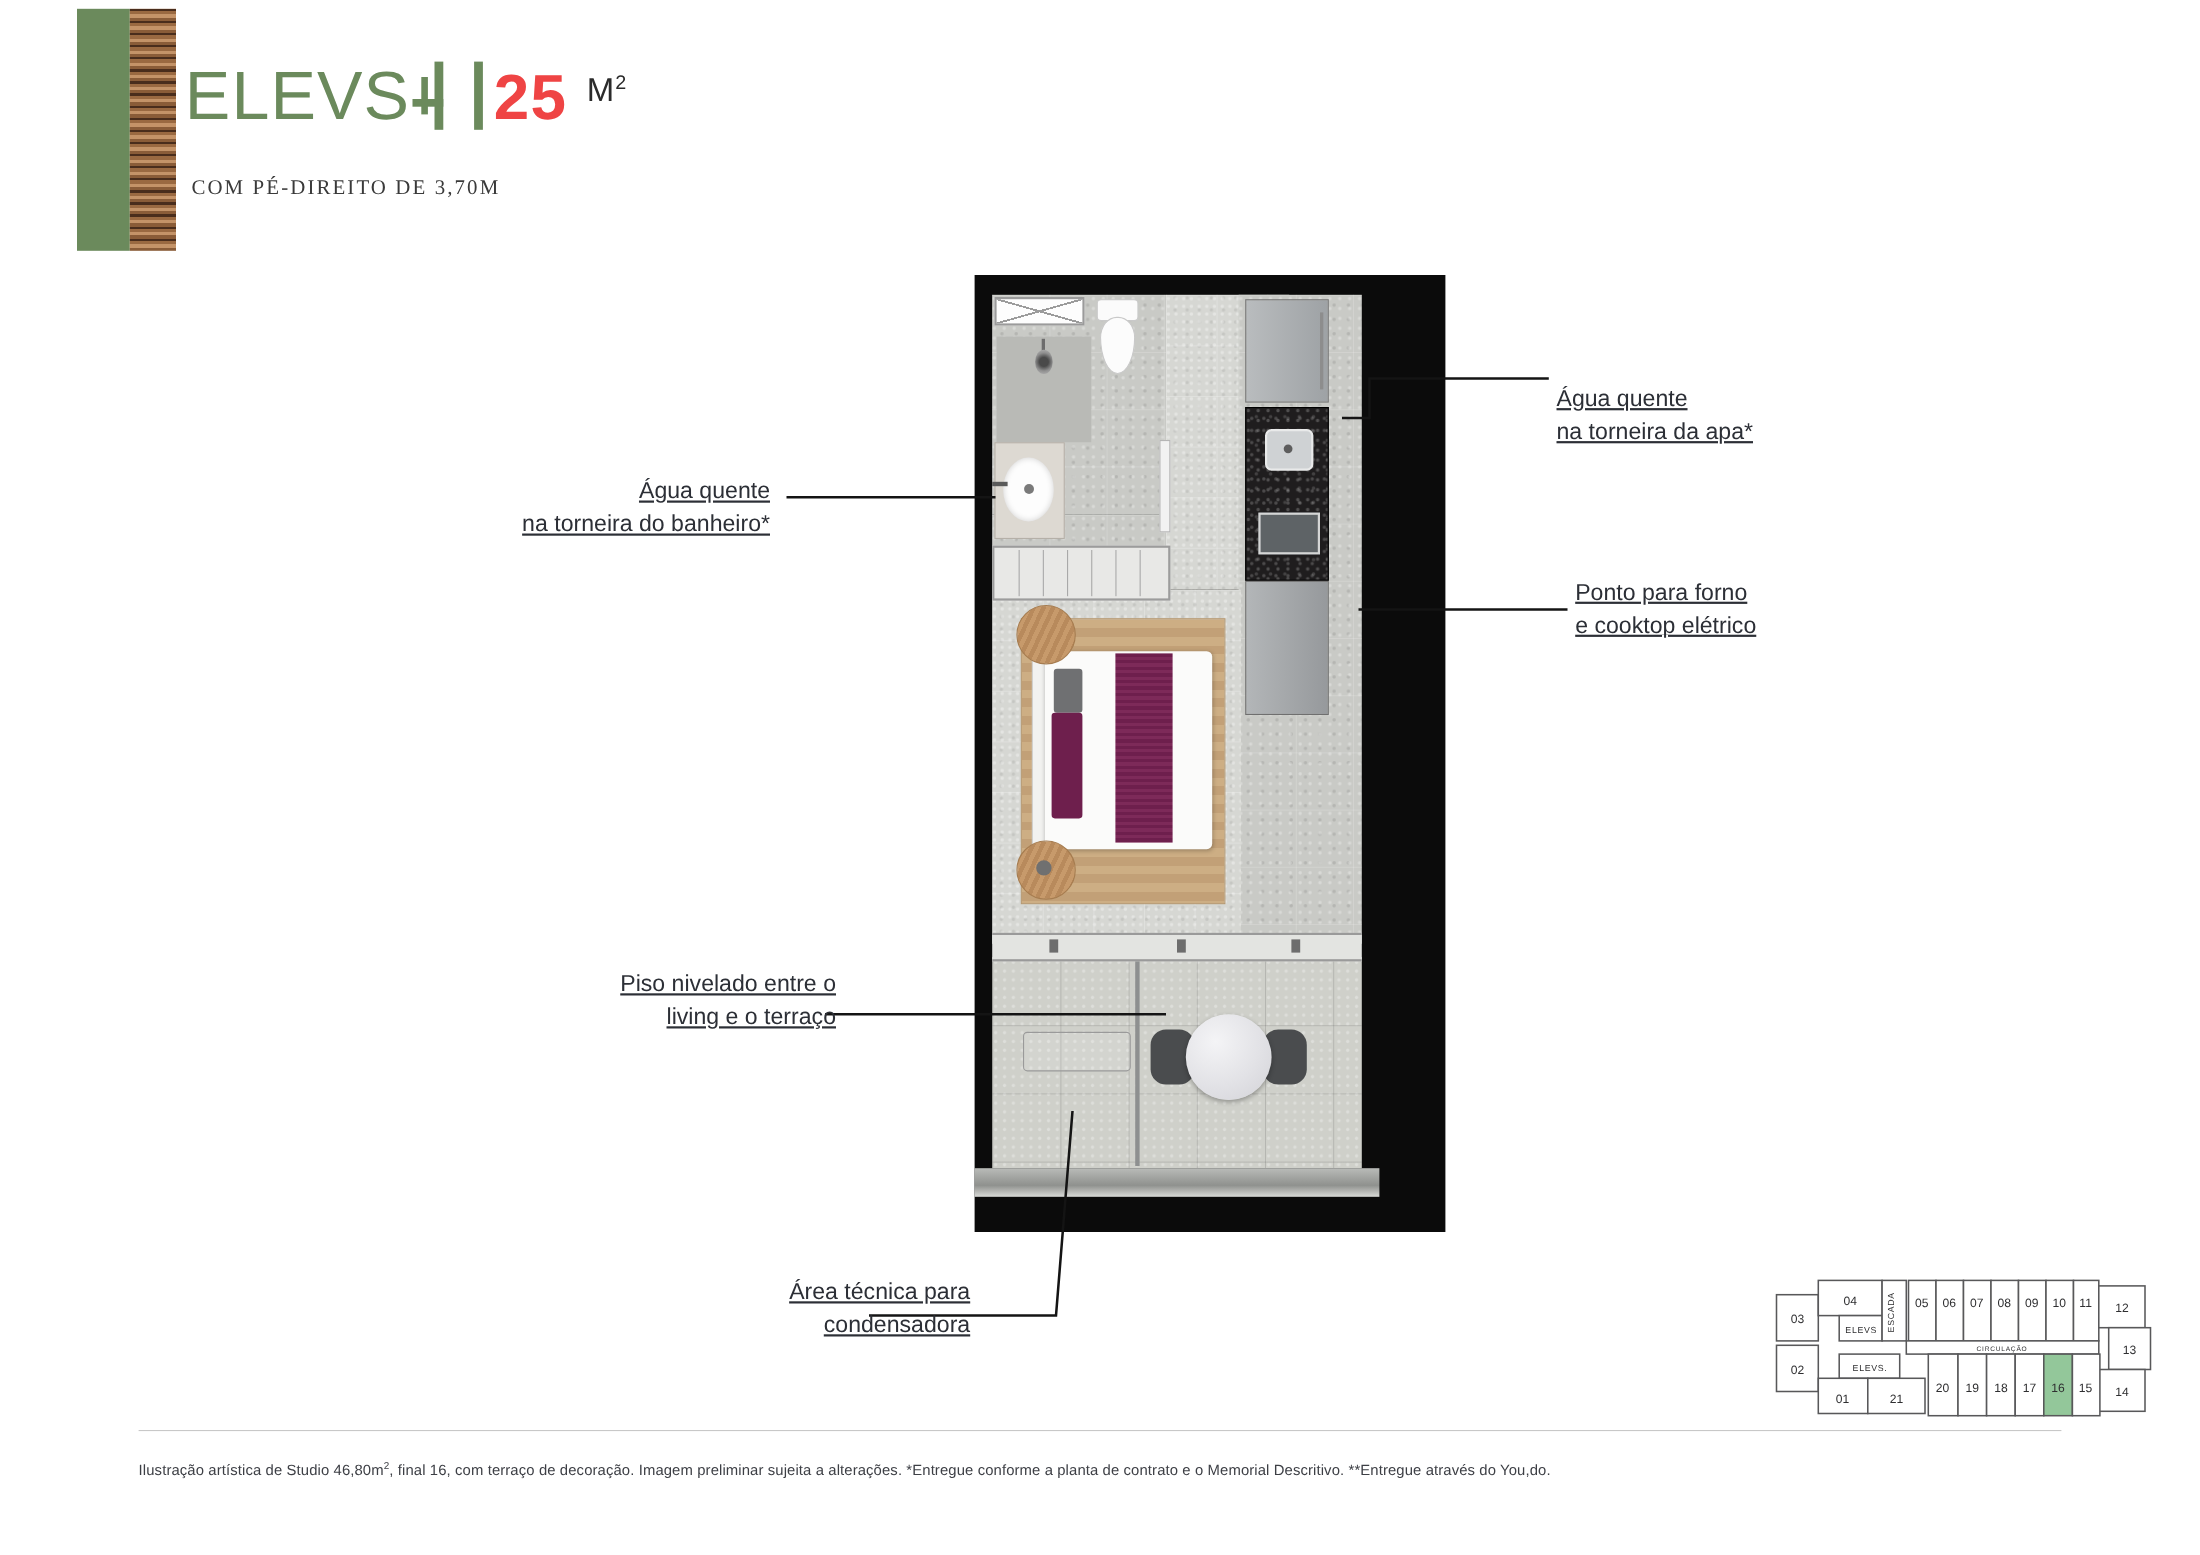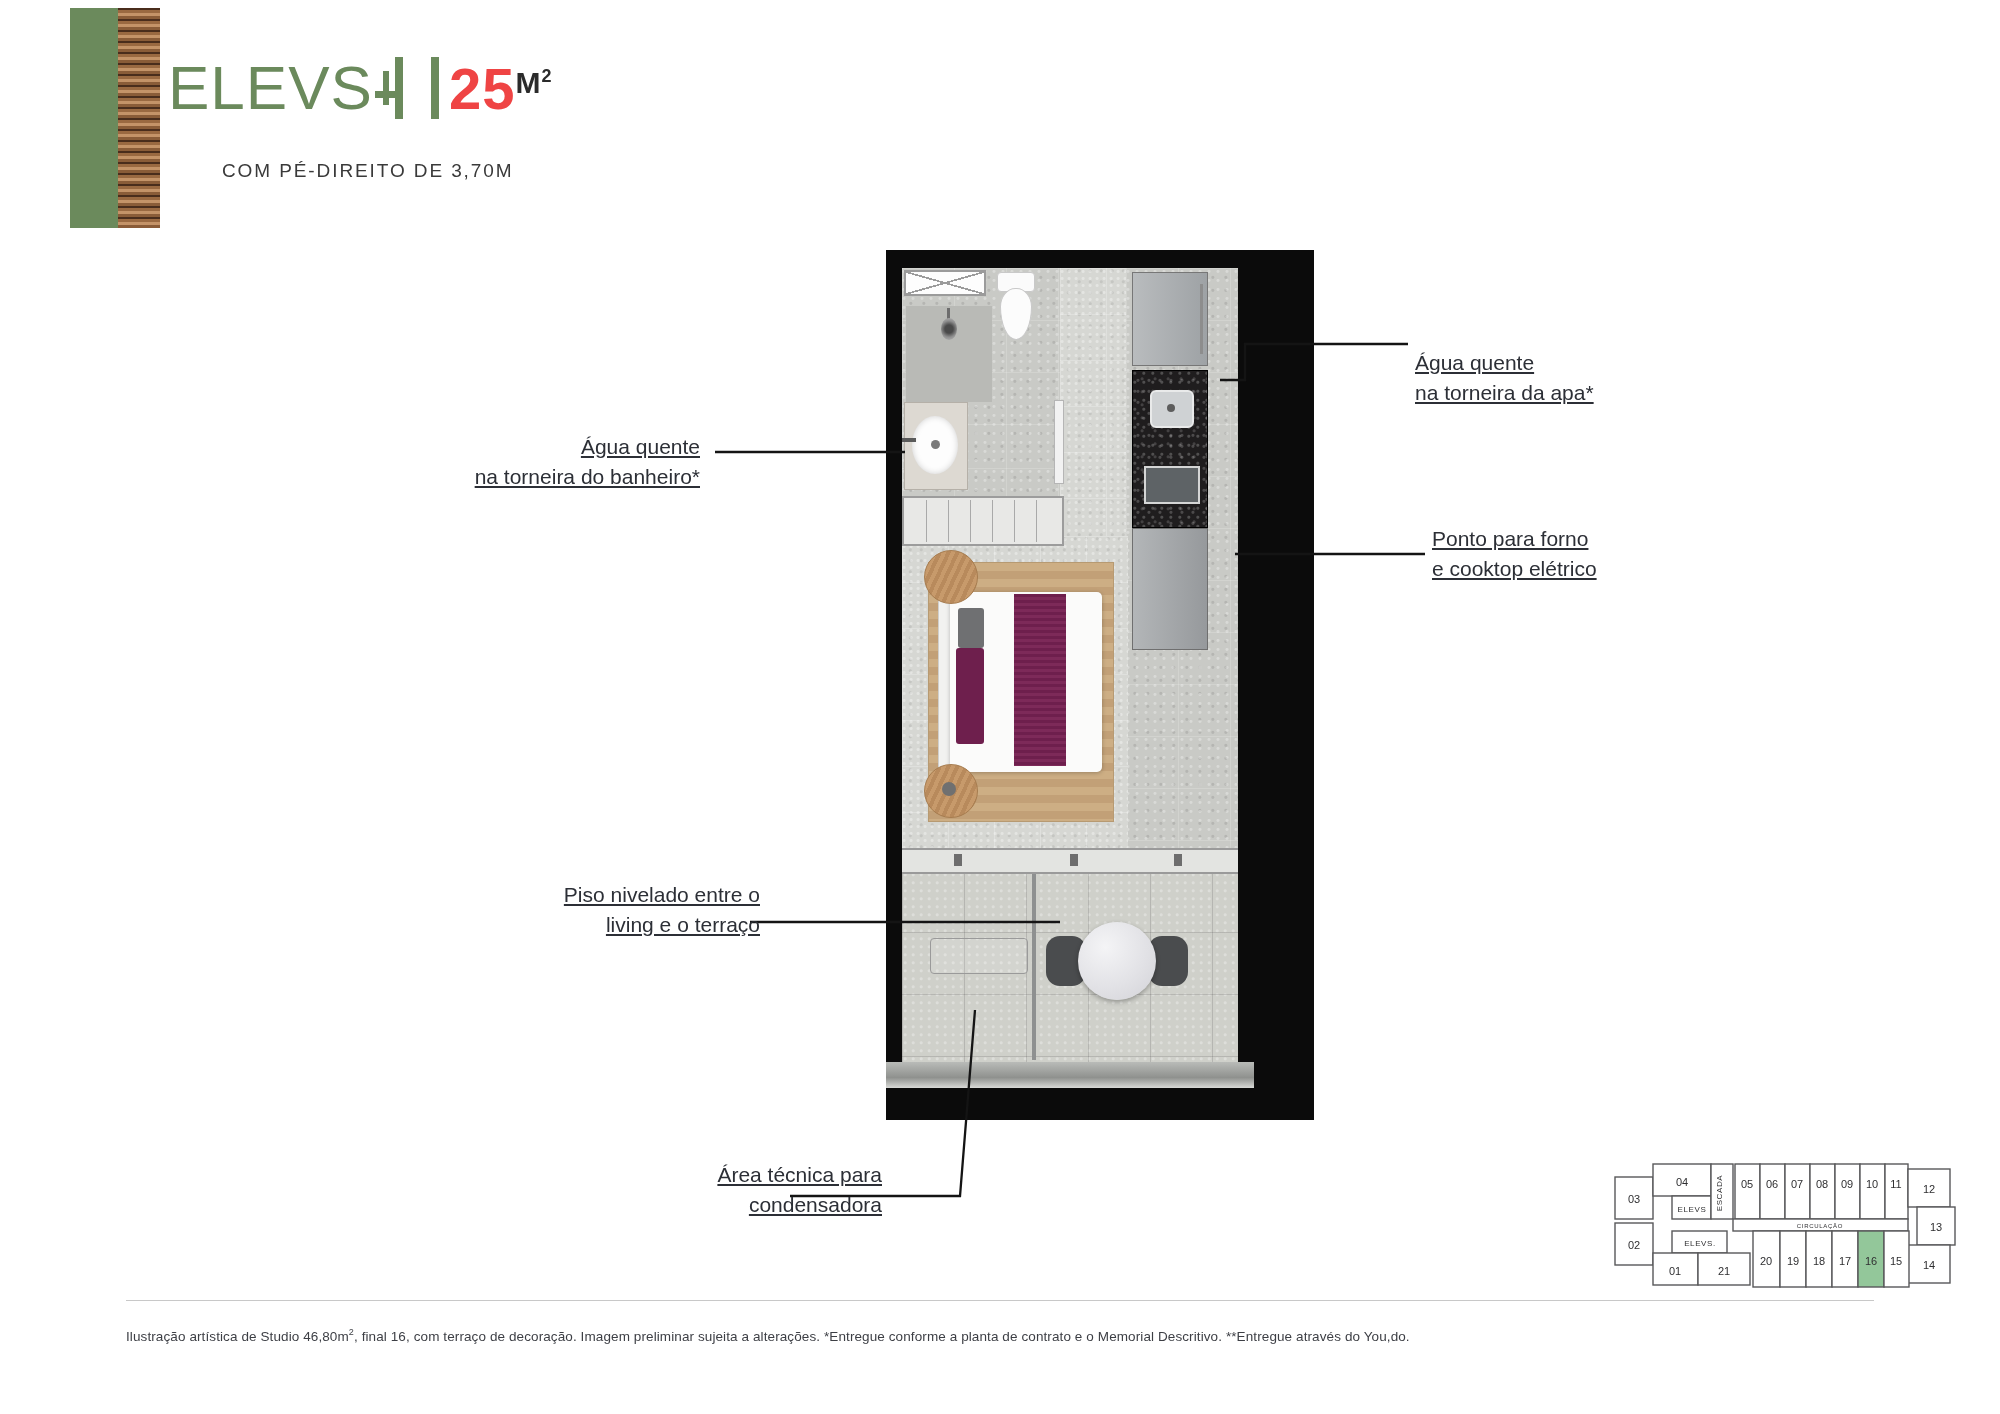--- a/index.html
+++ b/index.html
@@ -32,29 +32,28 @@
   #title-glyph-artifact{
     display:inline-block;position:relative;
     width:76px;height:62px;vertical-align:-14px;
   }
   #title-glyph-artifact .bar1{position:absolute;left:22px;top:-4px;width:8px;height:62px;background:#6b8a5c;}
   #title-glyph-artifact .bar2{position:absolute;left:58px;top:-4px;width:8px;height:62px;background:#6b8a5c;}
   #title-glyph-artifact .cross{position:absolute;left:2px;top:30px;width:28px;height:7px;background:#6b8a5c;}
   #title-glyph-artifact .tick{position:absolute;left:10px;top:10px;width:6px;height:34px;background:#6b8a5c;}
   #title-area-number{color:#ef4444;font-weight:700;font-size:58px;}
   #title-unit{
-    color:#2b2b2b;font-size:30px;font-weight:700;
+    color:#2b2b2b;font-size:30px;font-weight:400;margin-left:18px;
     position:relative;top:-16px;
   }
   #title-unit sup{font-size:18px;}
   #page-subtitle{
     position:absolute;left:174px;top:160px;
     font-size:19px;letter-spacing:1.9px;color:#3a3a3a;
-    font-family:Liberation Sans, sans-serif;
-    margin-left:48px;
+    font-family:Liberation Serif, serif;
   }
 
   
   .annotation{position:absolute;font-size:21px;line-height:1.45;color:#2c2f36;}
   .annotation .ln{display:block;white-space:nowrap;text-decoration:underline;}
   .ann-right{text-align:left;}
   .ann-left{text-align:right;}
 
   #ann-hot-water-bath{left:430px;top:432px;width:270px;}
   #ann-hot-water-sink{left:1415px;top:348px;width:300px;}

